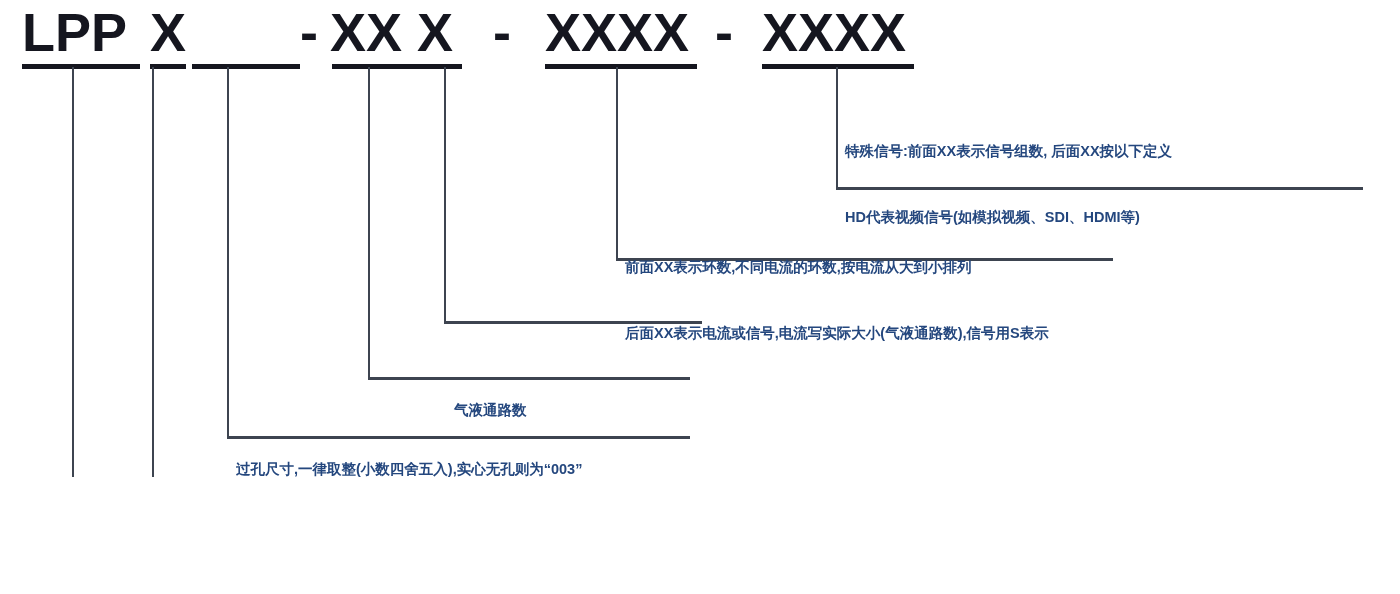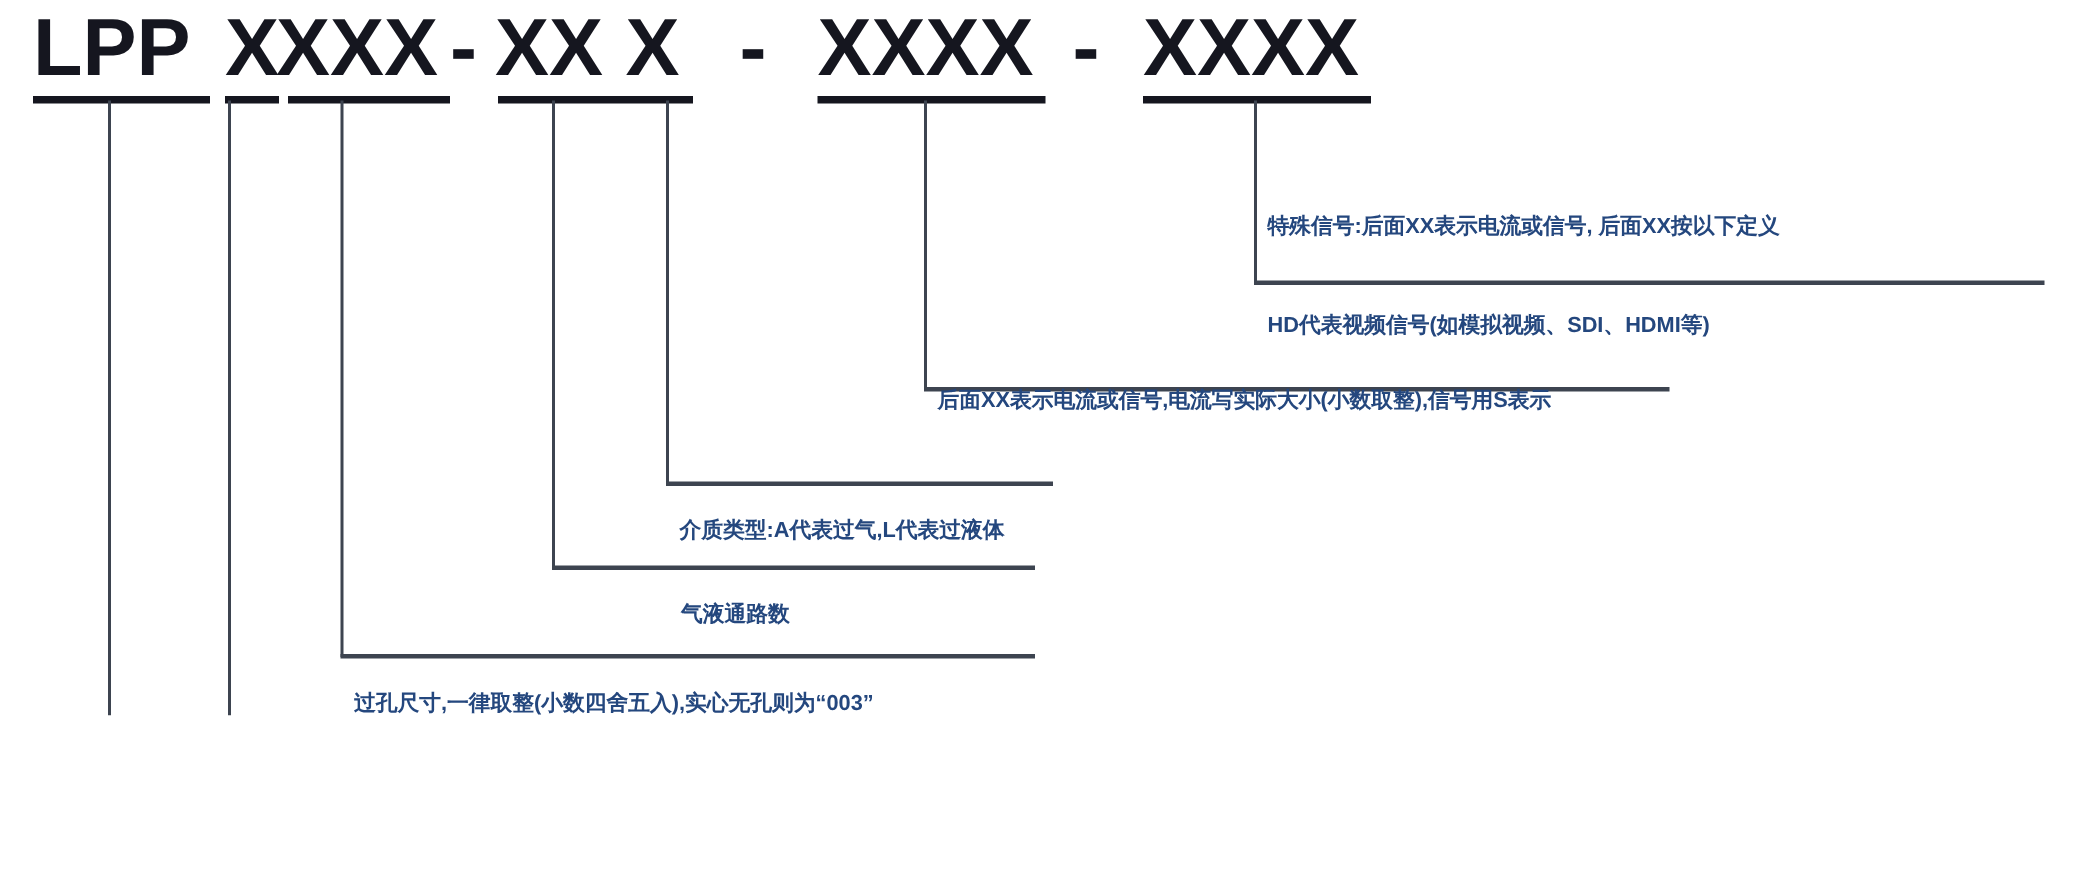--- a/index.html
+++ b/index.html
@@ -83,21 +83,20 @@
   .note-line { display: block; }
 </style>
 </head>
 <body>
 
 <div id="stage">
 
   <div class="code-row">
     <div class="code-seg" style="left:22px;">LPP</div>
     <div class="code-seg" style="left:150px;">X</div>
-    <div class="code-seg" style="left:184px;">XXX</div>
     <div class="code-dash" style="left:300px;">-</div>
     <div class="code-seg" style="left:330px;">XX X</div>
     <div class="code-dash" style="left:493px;">-</div>
     <div class="code-seg" style="left:545px;">XXXX</div>
     <div class="code-dash" style="left:715px;">-</div>
     <div class="code-seg" style="left:762px;">XXXX</div>
   </div>
 
   <div class="ubar" style="left:22px;  top:64px; width:118px;"></div>
   <div class="ubar" style="left:150px; top:64px; width:36px;"></div>
@@ -121,31 +120,29 @@
   <div class="vline" style="left:227px; top:67px;  height:371px;"></div>
   <div class="hline thick" style="left:227px; top:436px; width:463px;"></div>
 
   <div class="vline" style="left:152px; top:67px;  height:428px;"></div>
   <div class="hline thick" style="left:152px; top:493px; width:394px;"></div>
 
   <div class="vline" style="left:72px;  top:67px;  height:493px;"></div>
   <div class="hline thick" style="left:72px;  top:558px; width:306px;"></div>
 
   <div class="note" style="left:845px; top:96px;">
-    <span class="note-line">特殊信号:后面XX表示电流或信号, 后面XX按以下定义</span>
+    <span class="note-line">特殊信号:前面XX表示信号组数, 后面XX按以下定义</span>
     <span class="note-line">HD代表视频信号(如模拟视频、SDI、HDMI等)</span>
   </div>
 
   <div class="note" style="left:625px; top:212px;">
-    <span class="note-line">后面XX表示电流或信号,电流写实际大小(小数取整),信号用S表示</span>
+    <span class="note-line">前面XX表示环数,不同电流的环数,按电流从大到小排列</span>
+    <span class="note-line">后面XX表示电流或信号,电流写实际大小(气液通路数),信号用S表示</span>
   </div>
 
-  <div class="note" style="left:453px; top:299px;">
-    <span class="note-line">介质类型:A代表过气,L代表过液体</span>
-  </div>
 
   <div class="note" style="left:406px; top:355px;margin-left:48px;">
     <span class="note-line">气液通路数</span>
   </div>
 
   <div class="note" style="left:236px; top:414px;">
     <span class="note-line">过孔尺寸,一律取整(小数四舍五入),实心无孔则为“003”</span>
   </div>
 
 

